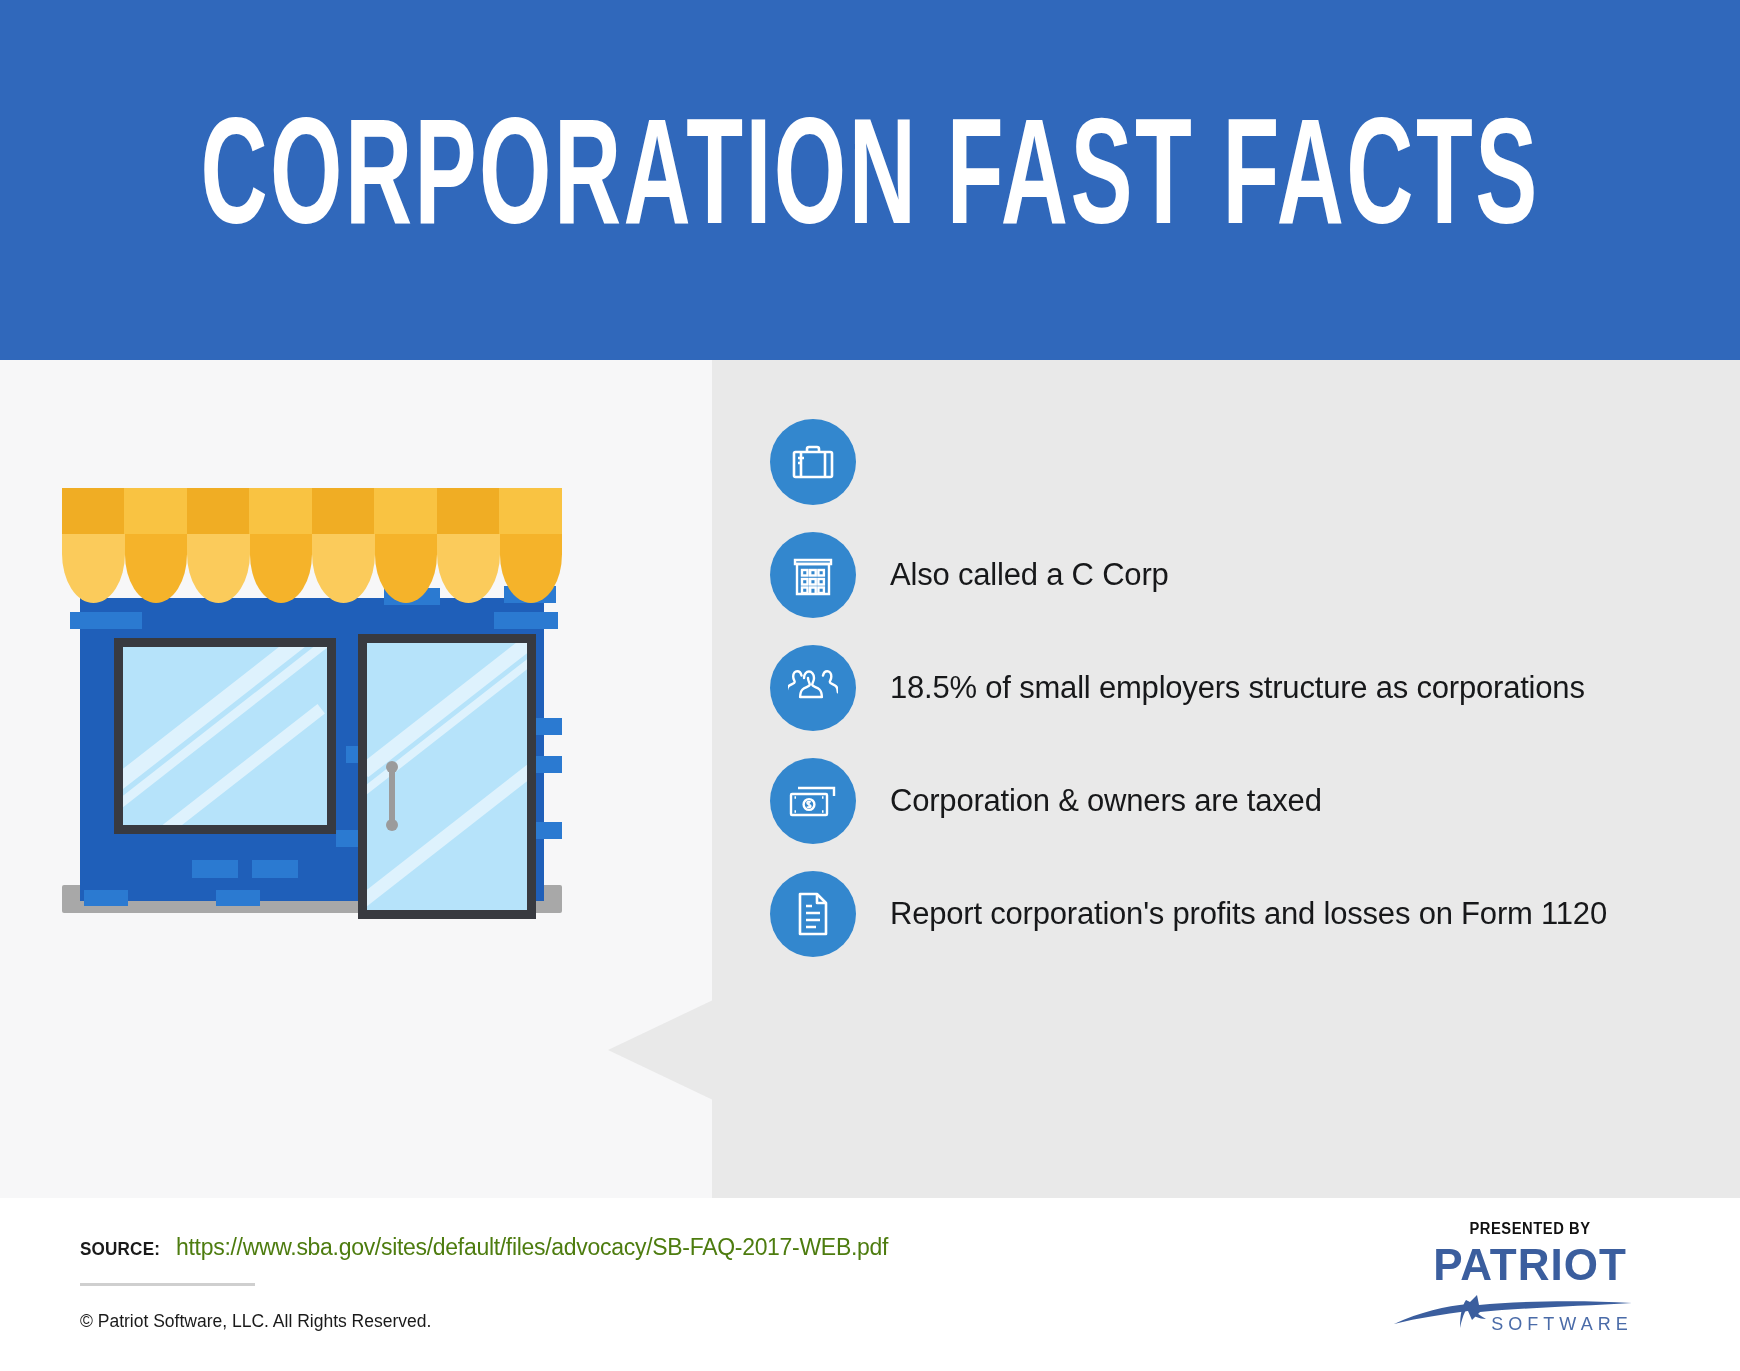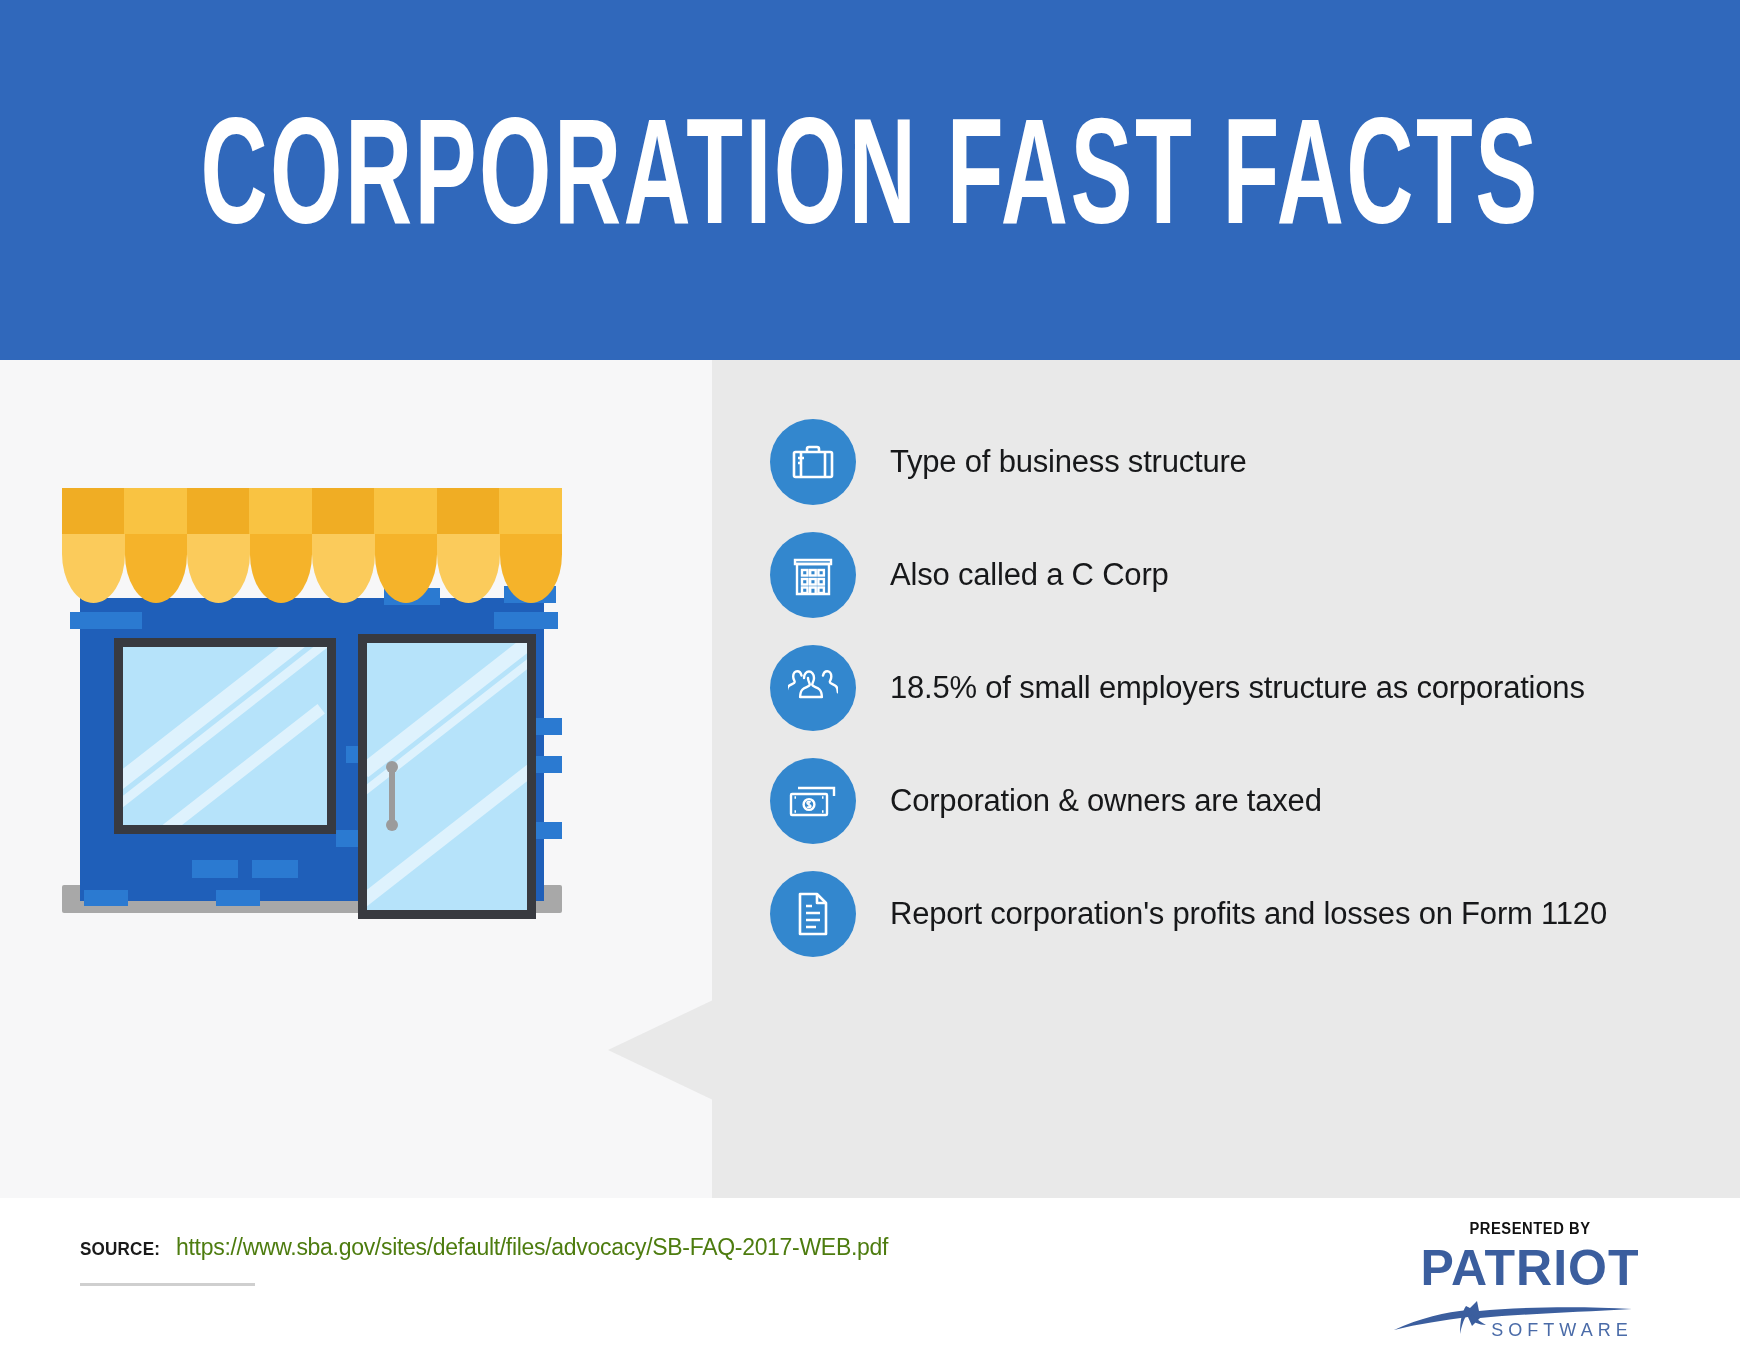--- a/index.html
+++ b/index.html
@@ -192,21 +192,21 @@
     width: 300px; text-align: center;
   }
   .presented-by {
     font-family: "Liberation Sans Narrow", "Liberation Sans", sans-serif;
     font-weight: 700; font-size: 16px; color: #111111;
     letter-spacing: 0.6px; margin-bottom: 5px;
     transform: scaleX(0.92);
   }
   .logo-word {
     font-family: "Liberation Sans", sans-serif;
-    font-weight: 700; font-size: 50px; color: #3b5e9e;
+    font-weight: 700; font-size: 44px; color: #3b5e9e;
     letter-spacing: 1px; line-height: 1; margin-bottom: 1px;
   }
   .logo-mark { width: 300px; height: 44px; display: block; margin: -2px auto 0; }
   .logo-sub {
     font-family: "Liberation Sans", sans-serif;
     font-weight: 400; font-size: 18px; color: #4a6ba8;
     letter-spacing: 5px; margin-top: -16px; padding-left: 64px;
   }
 </style>
 </head>
@@ -282,21 +282,20 @@
 
     <div class="fact-row">
       <div class="fact-icon">
         <svg width="48" height="48" viewBox="0 0 48 48" fill="none" stroke="#ffffff" stroke-width="2.6">
           <rect x="5" y="14" width="38" height="25" rx="1.5"></rect>
           <path d="M18 14v-3a2 2 0 0 1 2-2h8a2 2 0 0 1 2 2v3"></path>
           <path d="M12 14v25M36 14v25"></path>
           <path d="M9 20h6M9 25h4"></path>
         </svg>
       </div>
-      <div class="fact-text">Type of business structure</div>
     </div>
 
     <div class="fact-row">
       <div class="fact-icon">
         <svg width="48" height="48" viewBox="0 0 48 48" fill="none" stroke="#ffffff" stroke-width="2.4">
           <path d="M8 13h32v30H8z"></path>
           <path d="M6 9h36v4H6z"></path>
           <rect x="13" y="19" width="5.5" height="5.5"></rect>
           <rect x="21.2" y="19" width="5.5" height="5.5"></rect>
           <rect x="29.4" y="19" width="5.5" height="5.5"></rect>
@@ -349,20 +348,21 @@
   </div>
 
   <div class="footer">
 
     <div class="source-block">
       <div class="source-line">
         <span class="source-label">SOURCE:</span>
         <span class="source-url">https://www.sba.gov/sites/default/files/advocacy/SB-FAQ-2017-WEB.pdf</span>
       </div>
       <div class="source-divider"></div>
+      <div class="legal-line">© Patriot Software, LLC. All Rights Reserved.</div>
     </div>
 
     <div class="logo-block">
       <div class="presented-by">PRESENTED BY</div>
       <div class="logo-word">PATRIOT</div>
       <svg class="logo-mark" viewBox="0 0 300 44">
         <path d="M14 38 C40 26, 66 20, 88 18 L97 9 L99 19 C140 15, 200 14, 252 17 C200 20, 142 22, 100 26 L92 34 L88 25 C64 28, 38 32, 14 38 Z" fill="#3b5e9e"></path>
         <path d="M86 14 C82 20, 80 28, 80 42 C83 28, 86 22, 92 17 Z" fill="#3b5e9e"></path>
         <path d="M92 22 C96 26, 100 30, 106 33 C99 33, 93 30, 89 26 Z" fill="#3b5e9e"></path>
       </svg>

